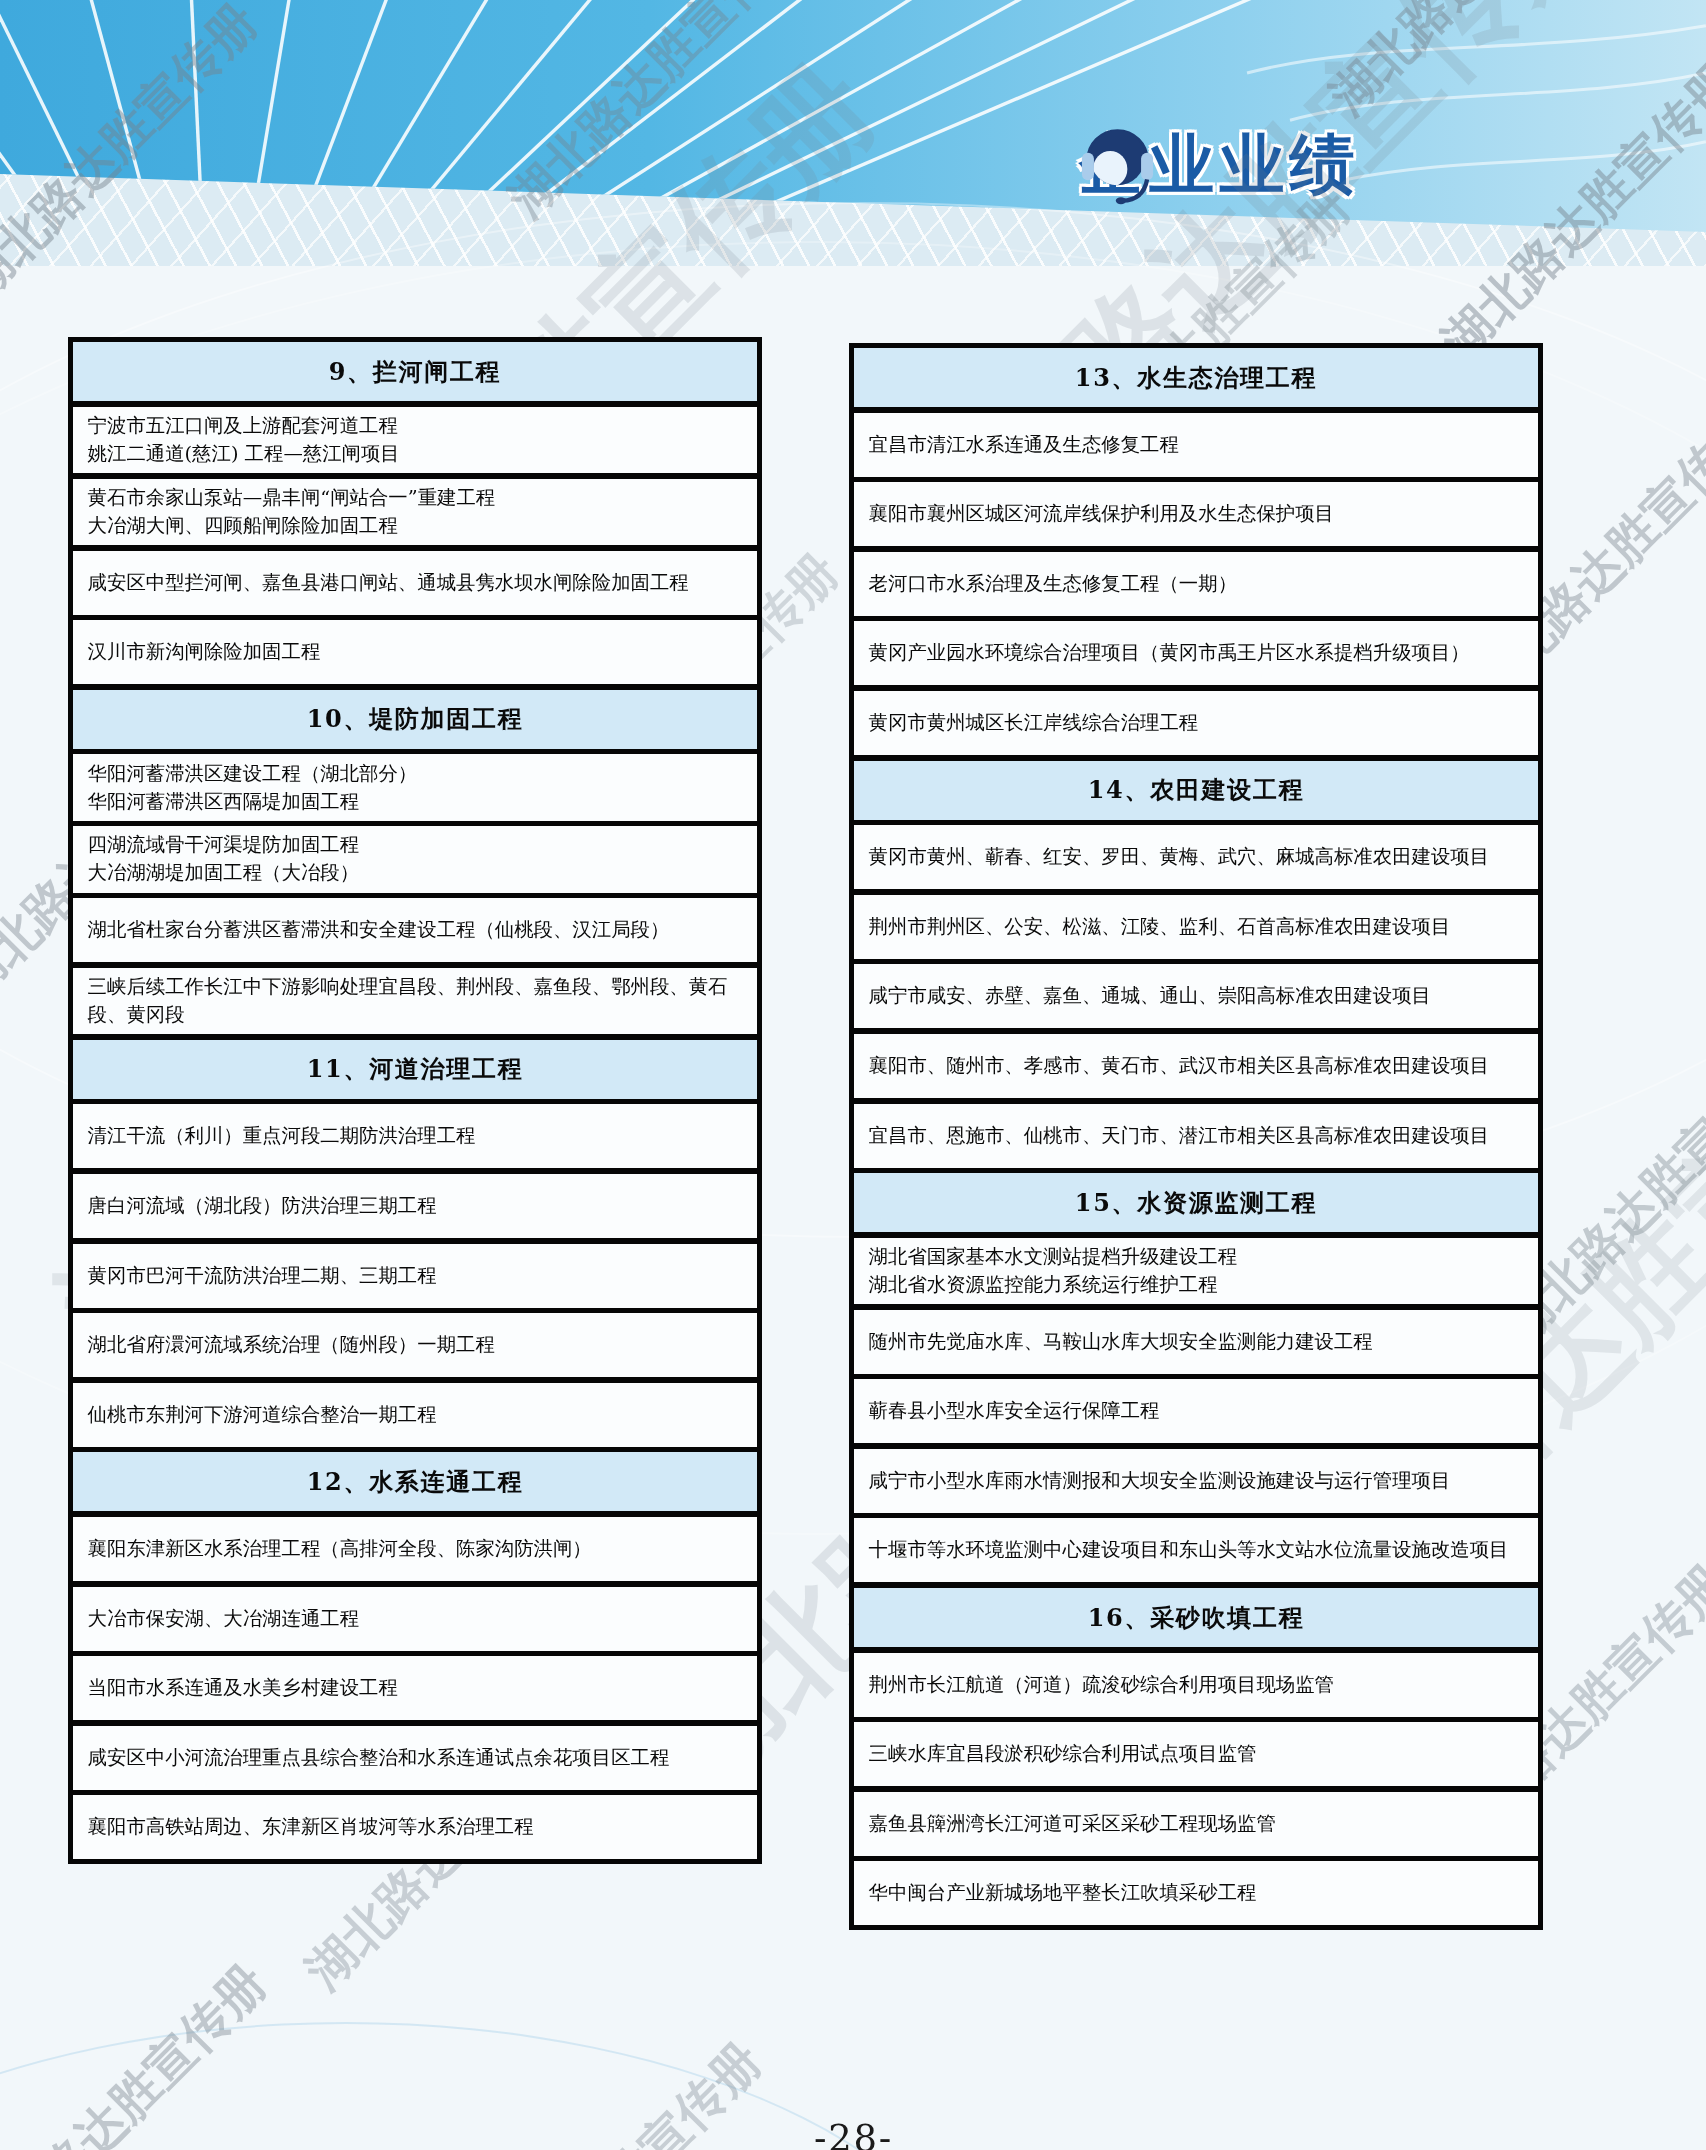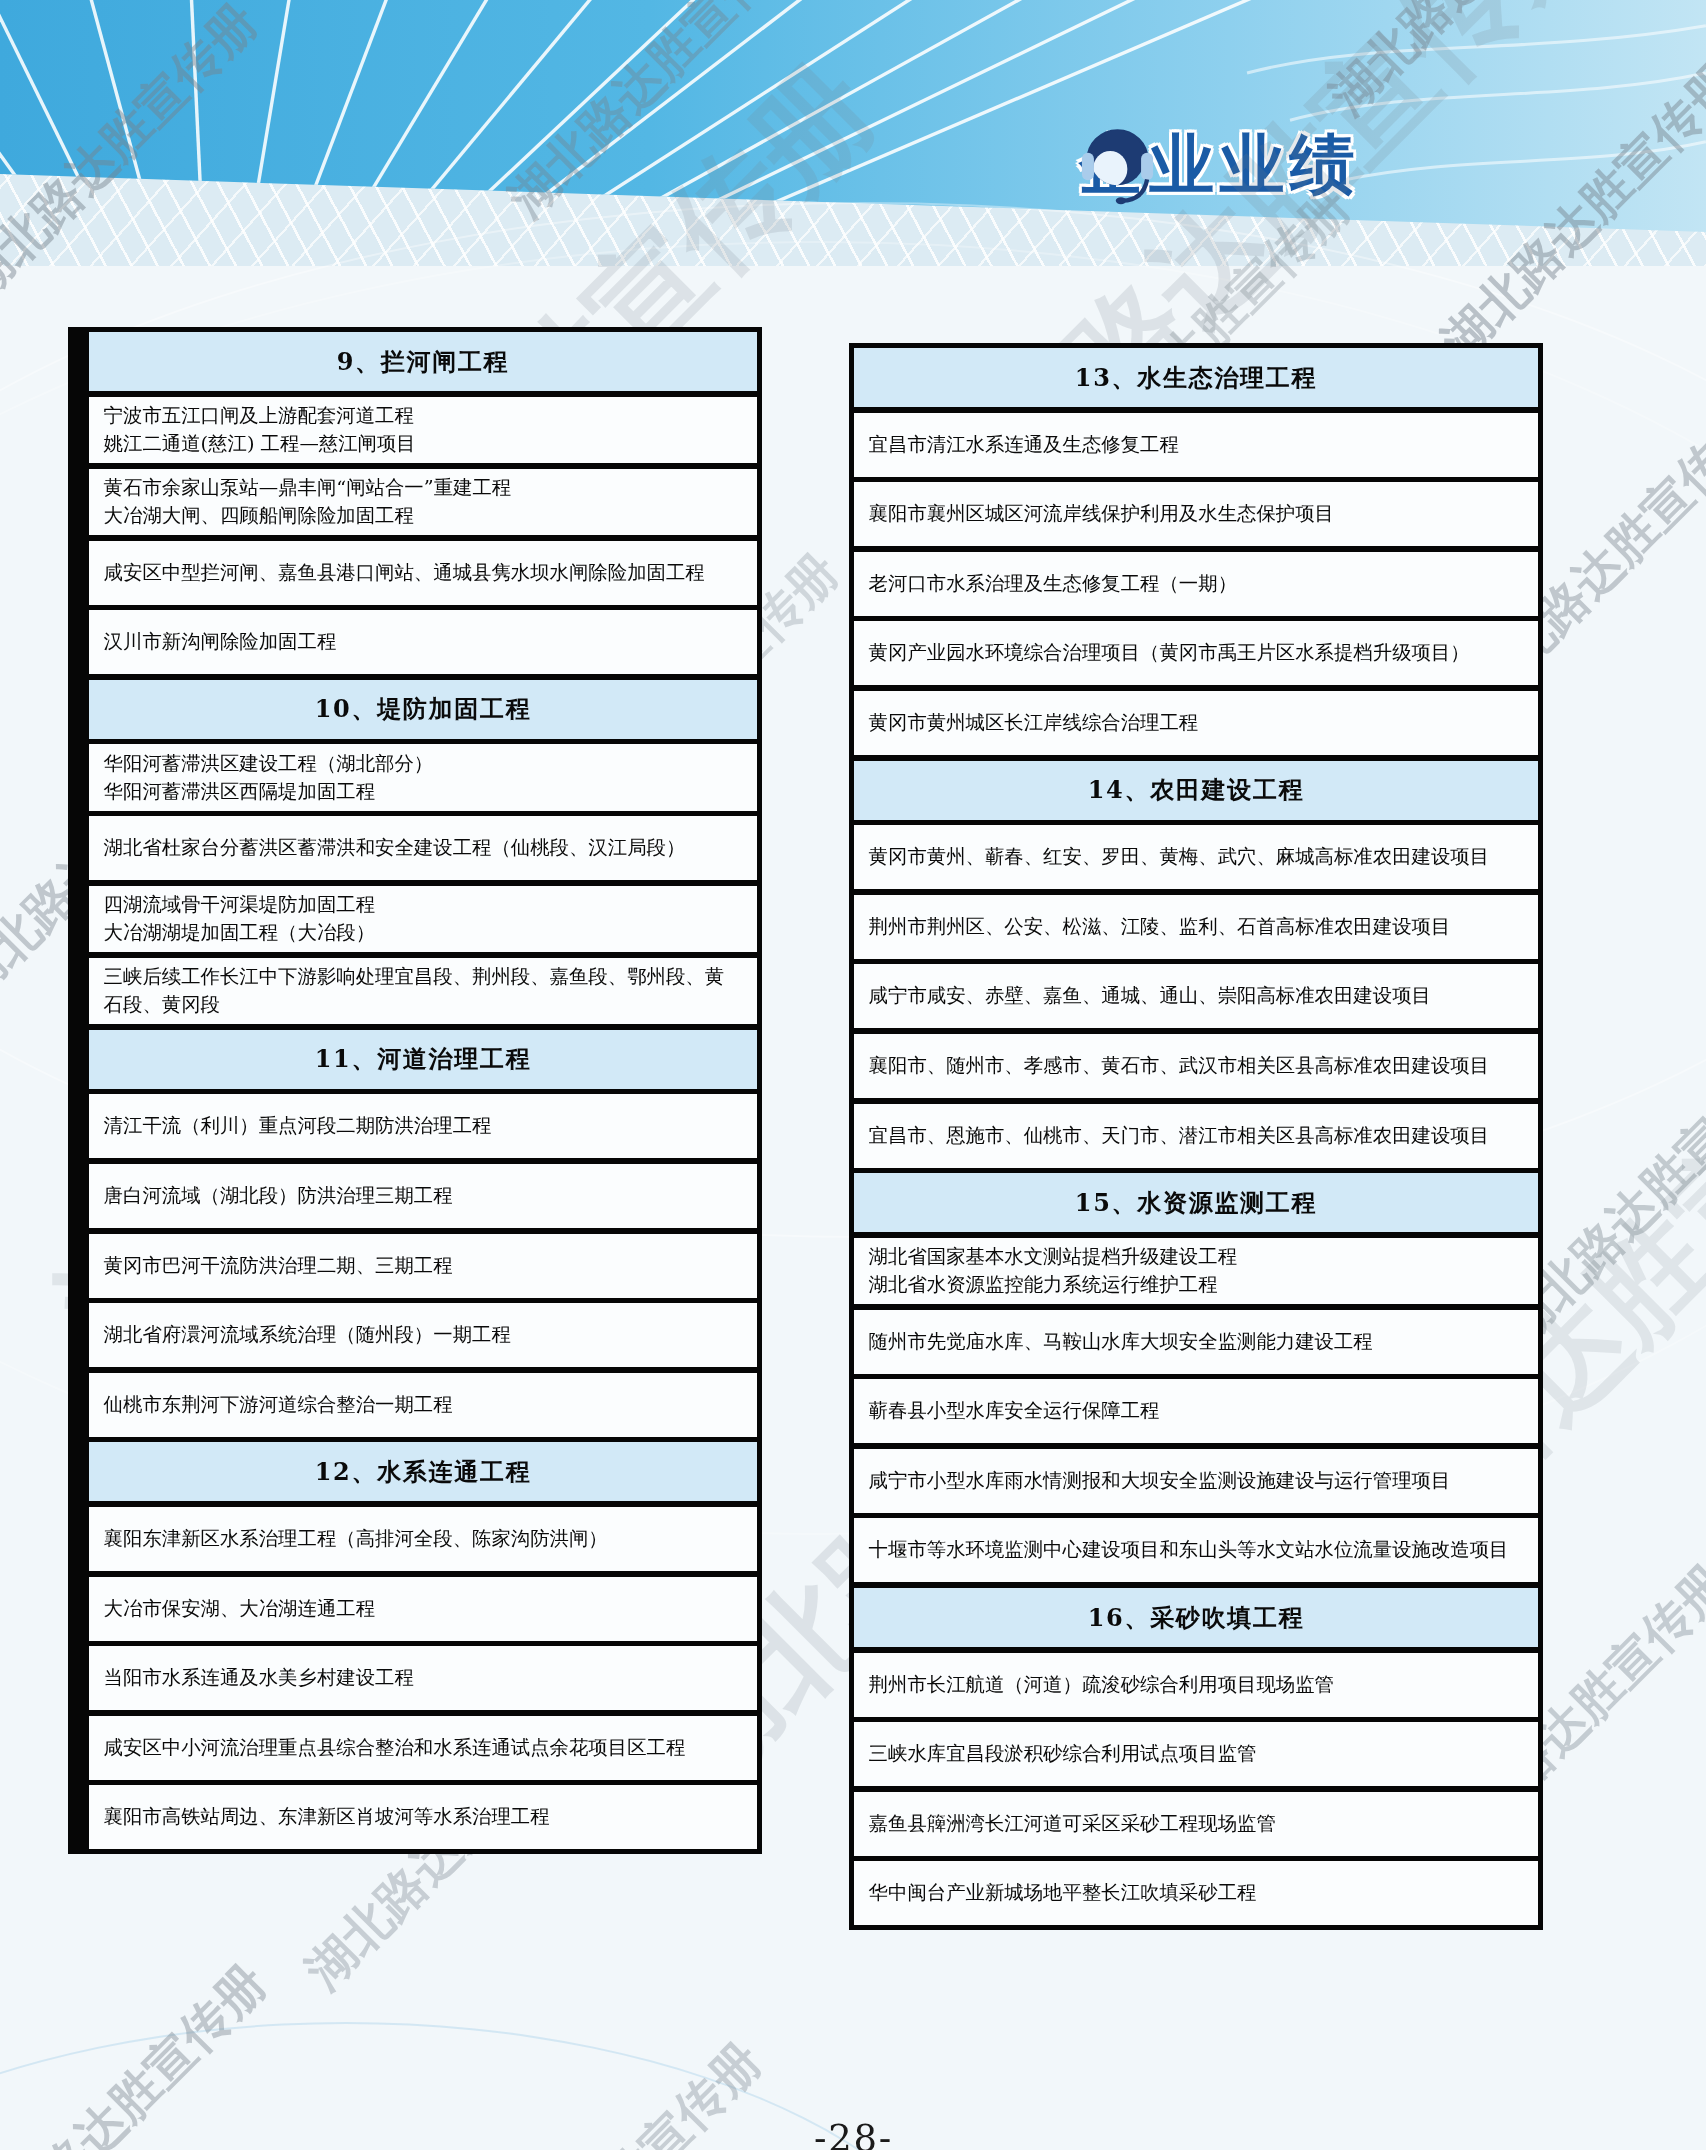--- a/index.html
+++ b/index.html
@@ -111,21 +111,21 @@
       <div class="wm" style="left: 1419px; top: 1828px; font-size: 49px; opacity: 0.36;">湖北路达胜宣传册</div>
       <div class="wm" style="left: -43px; top: 2228px; font-size: 49px; opacity: 0.4;">湖北路达胜宣传册</div>
       <div class="wm" style="left: 452px; top: 2306px; font-size: 49px; opacity: 0.34;">湖北路达胜宣传册</div>
       <div class="wm" style="left: 142px; top: 688px; font-size: 116px; opacity: 0.17;">湖北路达胜宣传册</div>
       <div class="wm" style="left: 869px; top: 495px; font-size: 116px; opacity: 0.17;">湖北路达胜宣传册</div>
       <div class="wm" style="left: 624px; top: 1712px; font-size: 116px; opacity: 0.17;">湖北路达胜宣传册</div>
       <div class="wm" style="left: 1226px; top: 1592px; font-size: 116px; opacity: 0.15;">湖北路达胜宣传册</div>
       <div class="wm" style="left: 26px; top: 1269px; font-size: 116px; opacity: 0.15;">湖北路达胜宣传册</div>
     </div>
 
-  <div class="ptable" id="table-left" style="left:68px;top:327px;padding-left:16px;">
+  <div class="ptable" id="table-left" style="left:68px;top:337px;">
       <div class="sec-header">9、拦河闸工程</div>
       <div class="row">
         <span>宁波市五江口闸及上游配套河道工程
 姚江二通道(慈江) 工程—慈江闸项目</span>
       </div>
       <div class="row">
         <span>黄石市余家山泵站—鼎丰闸“闸站合一”重建工程
 大冶湖大闸、四顾船闸除险加固工程</span>
       </div>
       <div class="row">
@@ -133,27 +133,27 @@
       </div>
       <div class="row">
         <span>汉川市新沟闸除险加固工程</span>
       </div>
       <div class="sec-header">10、堤防加固工程</div>
       <div class="row">
         <span>华阳河蓄滞洪区建设工程（湖北部分）
 华阳河蓄滞洪区西隔堤加固工程</span>
       </div>
       <div class="row">
-        <span>湖北省杜家台分蓄洪区蓄滞洪和安全建设工程（仙桃段、汉江局段）</span>
-      </div>
-      <div class="row">
         <span>四湖流域骨干河渠堤防加固工程
 大冶湖湖堤加固工程（大冶段）</span>
       </div>
       <div class="row">
+        <span>湖北省杜家台分蓄洪区蓄滞洪和安全建设工程（仙桃段、汉江局段）</span>
+      </div>
+      <div class="row">
         <span>三峡后续工作长江中下游影响处理宜昌段、荆州段、嘉鱼段、鄂州段、黄石段、黄冈段</span>
       </div>
       <div class="sec-header">11、河道治理工程</div>
       <div class="row">
         <span>清江干流（利川）重点河段二期防洪治理工程</span>
       </div>
       <div class="row">
         <span>唐白河流域（湖北段）防洪治理三期工程</span>
       </div>
       <div class="row">

